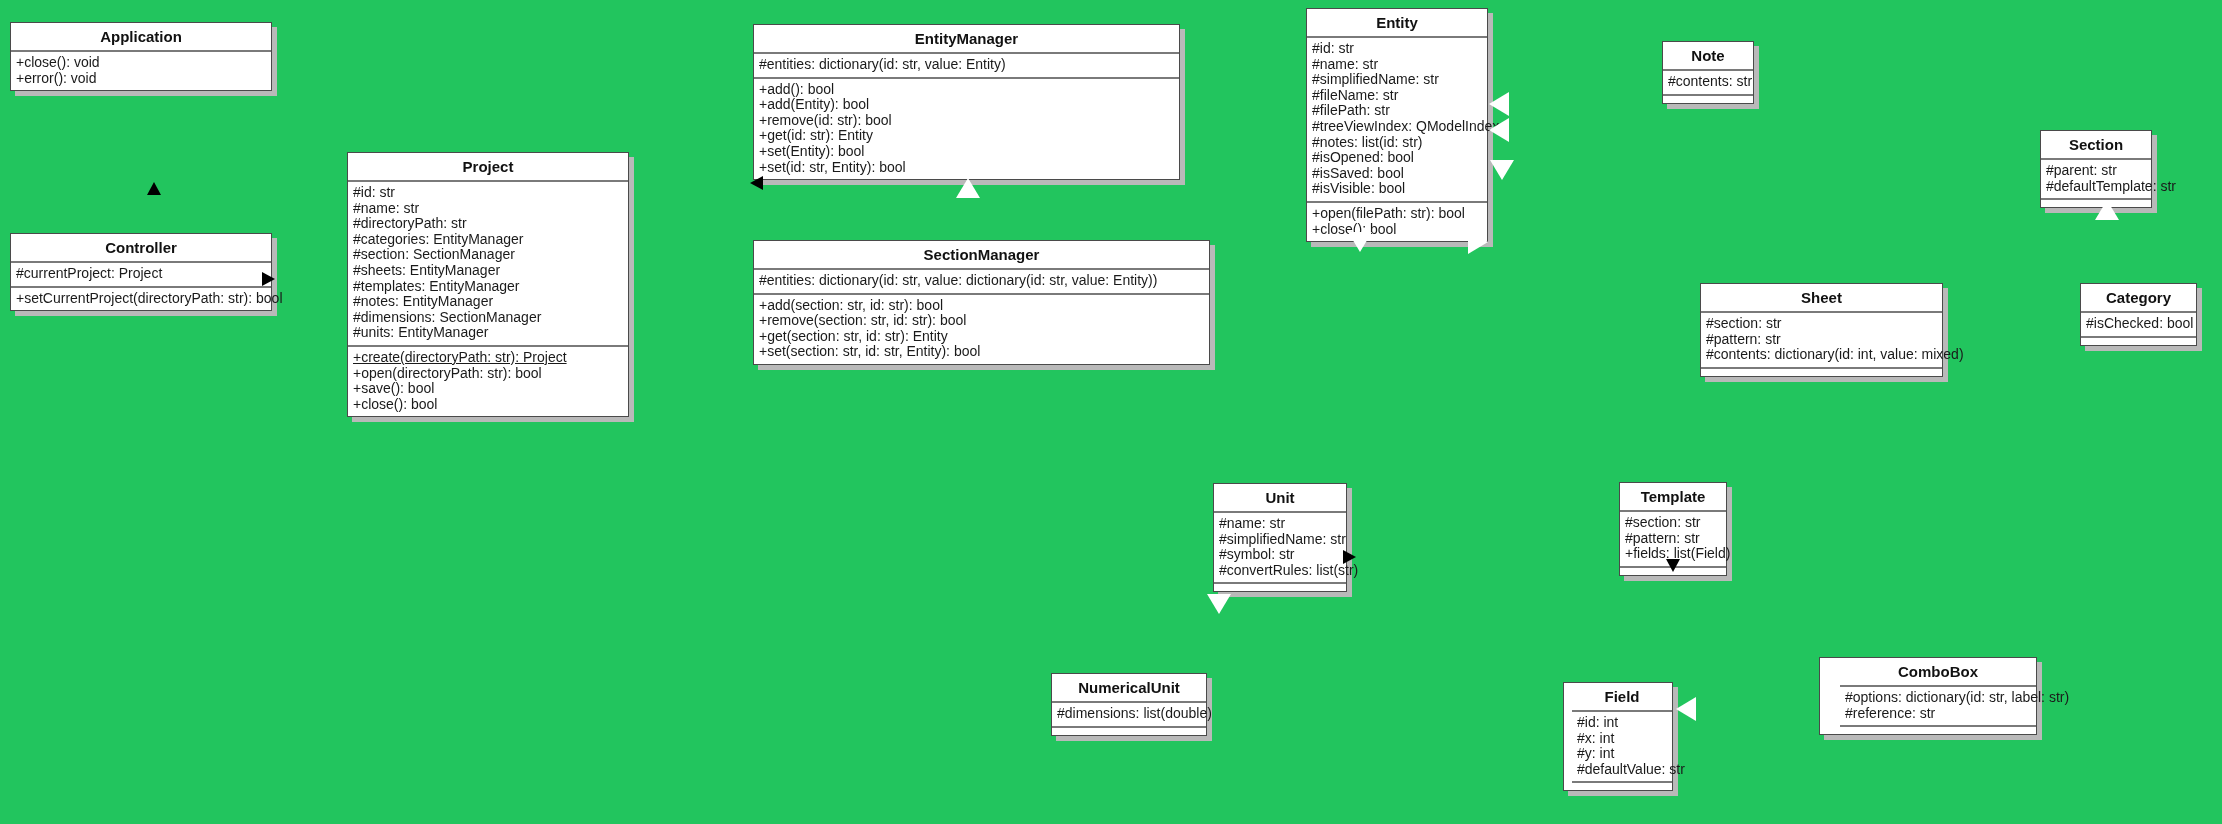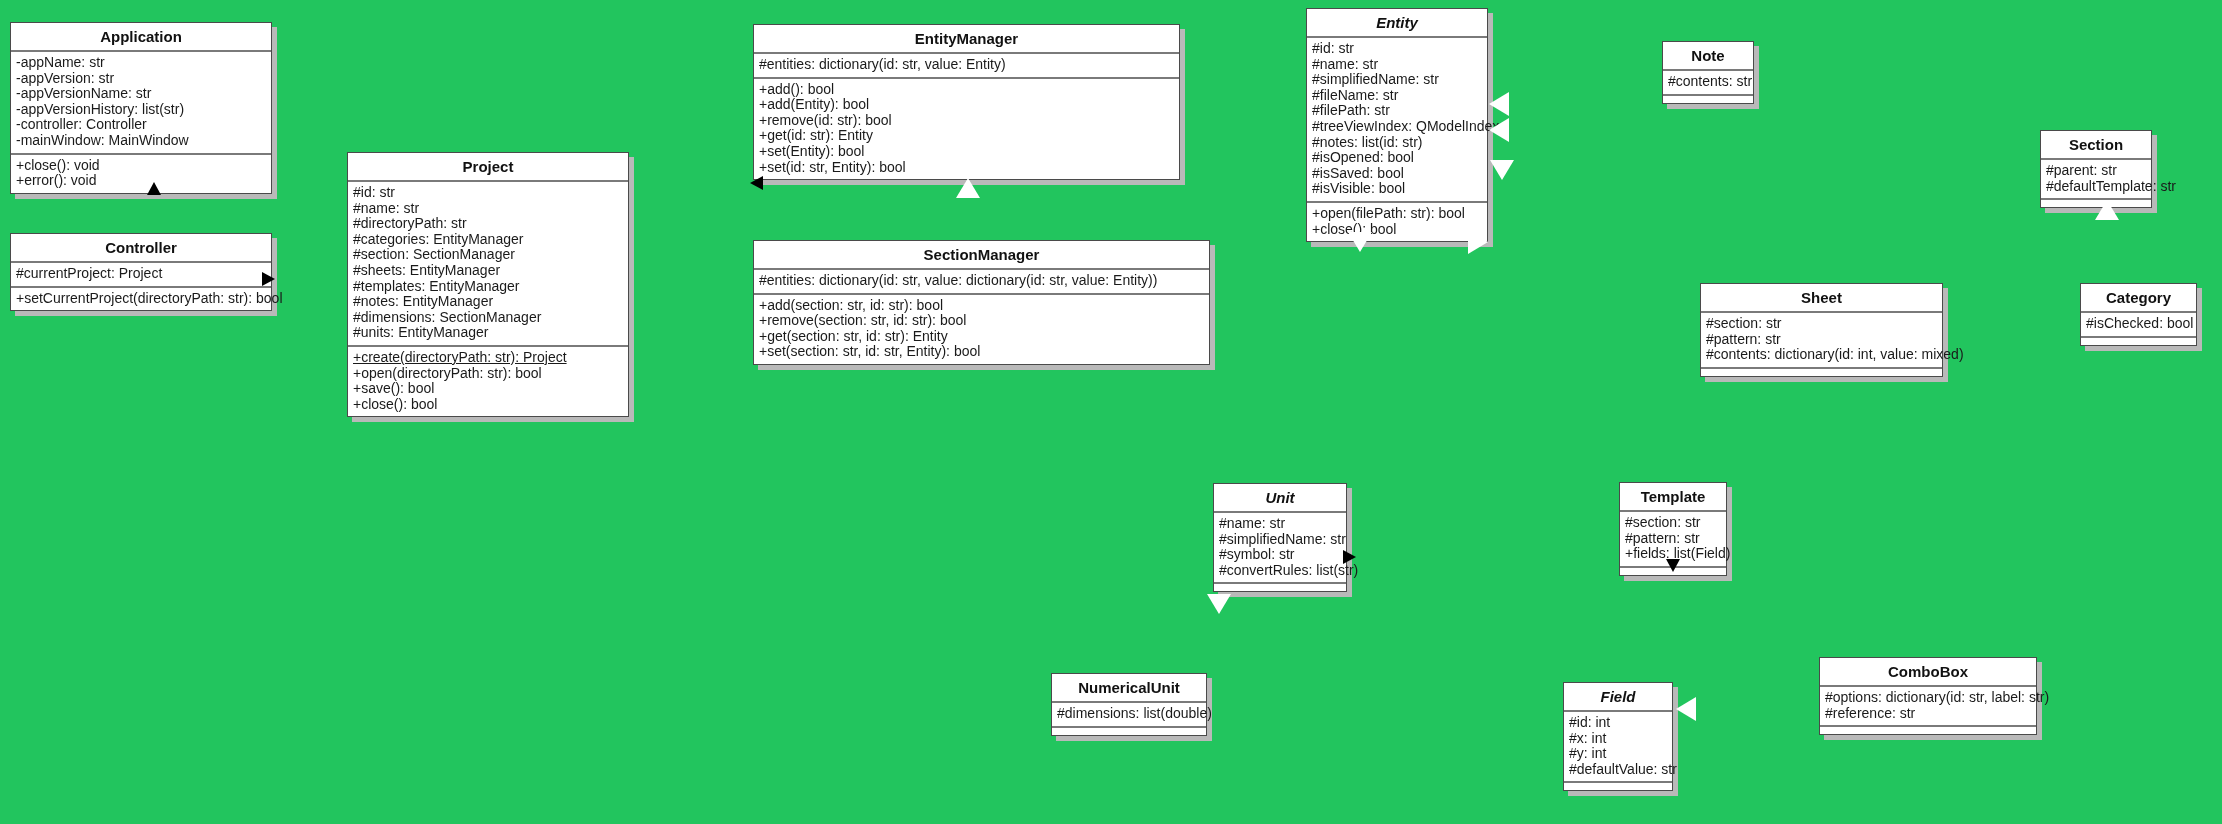--- a/index.html
+++ b/index.html
@@ -28,21 +28,20 @@
     text-align: center;
     font-weight: bold;
     font-size: 15px;
     color: #111111;
     padding: 5px 6px 5px 6px;
     border-bottom: 2px solid #7a7a7a;
     line-height: 17px;
     white-space: nowrap;
   }
   .uml-title.abstract {
-    font-style: italic;
   }
   .uml-compartment {
     padding: 3px 5px 4px 5px;
     border-bottom: 2px solid #7a7a7a;
   }
   .uml-compartment:last-child {
     border-bottom: none;
   }
   .uml-compartment.empty {
     padding: 0;
@@ -86,28 +85,20 @@
 </head>
 <body>
 
 <div id="canvas">
 
   <div class="edge-layer"></div>
 
   <div id="classes">
       <div class="uml-class" style="left: 10px; top: 22px; width: 262px;">
         <div class="uml-title">Application</div>
-        <div class="uml-compartment">
-          <div class="uml-member">-appName: str</div>
-          <div class="uml-member">-appVersion: str</div>
-          <div class="uml-member">-appVersionName: str</div>
-          <div class="uml-member">-appVersionHistory: list(str)</div>
-          <div class="uml-member">-controller: Controller</div>
-          <div class="uml-member">-mainWindow: MainWindow</div>
-        </div>
         <div class="uml-compartment">
           <div class="uml-member">+close(): void</div>
           <div class="uml-member">+error(): void</div>
         </div>
       </div>
       <div class="uml-class" style="left: 10px; top: 233px; width: 262px;">
         <div class="uml-title">Controller</div>
         <div class="uml-compartment">
           <div class="uml-member">#currentProject: Project</div>
         </div>
@@ -231,31 +222,31 @@
         </div>
         <div class="uml-compartment empty"></div>
       </div>
       <div class="uml-class" style="left: 1051px; top: 673px; width: 156px;">
         <div class="uml-title">NumericalUnit</div>
         <div class="uml-compartment">
           <div class="uml-member">#dimensions: list(double)</div>
         </div>
         <div class="uml-compartment empty"></div>
       </div>
-      <div class="uml-class" style="left: 1563px; top: 682px; width: 110px;">
+      <div class="uml-class" style="left: 1563px; top: 682px; width: 110px; padding-left: 8px;">
         <div class="uml-title abstract">Field</div>
         <div class="uml-compartment">
           <div class="uml-member">#id: int</div>
           <div class="uml-member">#x: int</div>
           <div class="uml-member">#y: int</div>
           <div class="uml-member">#defaultValue: str</div>
         </div>
         <div class="uml-compartment empty"></div>
       </div>
-      <div class="uml-class" style="left: 1819px; top: 657px; width: 218px;">
+      <div class="uml-class" style="left: 1819px; top: 657px; width: 218px; padding-left: 20px;">
         <div class="uml-title">ComboBox</div>
         <div class="uml-compartment">
           <div class="uml-member">#options: dictionary(id: str, label: str)</div>
           <div class="uml-member">#reference: str</div>
         </div>
         <div class="uml-compartment empty"></div>
       </div>
     </div>
   <div id="arrows">
       <div class="arrow head-up" style="left: 147px; top: 182px;"></div>

